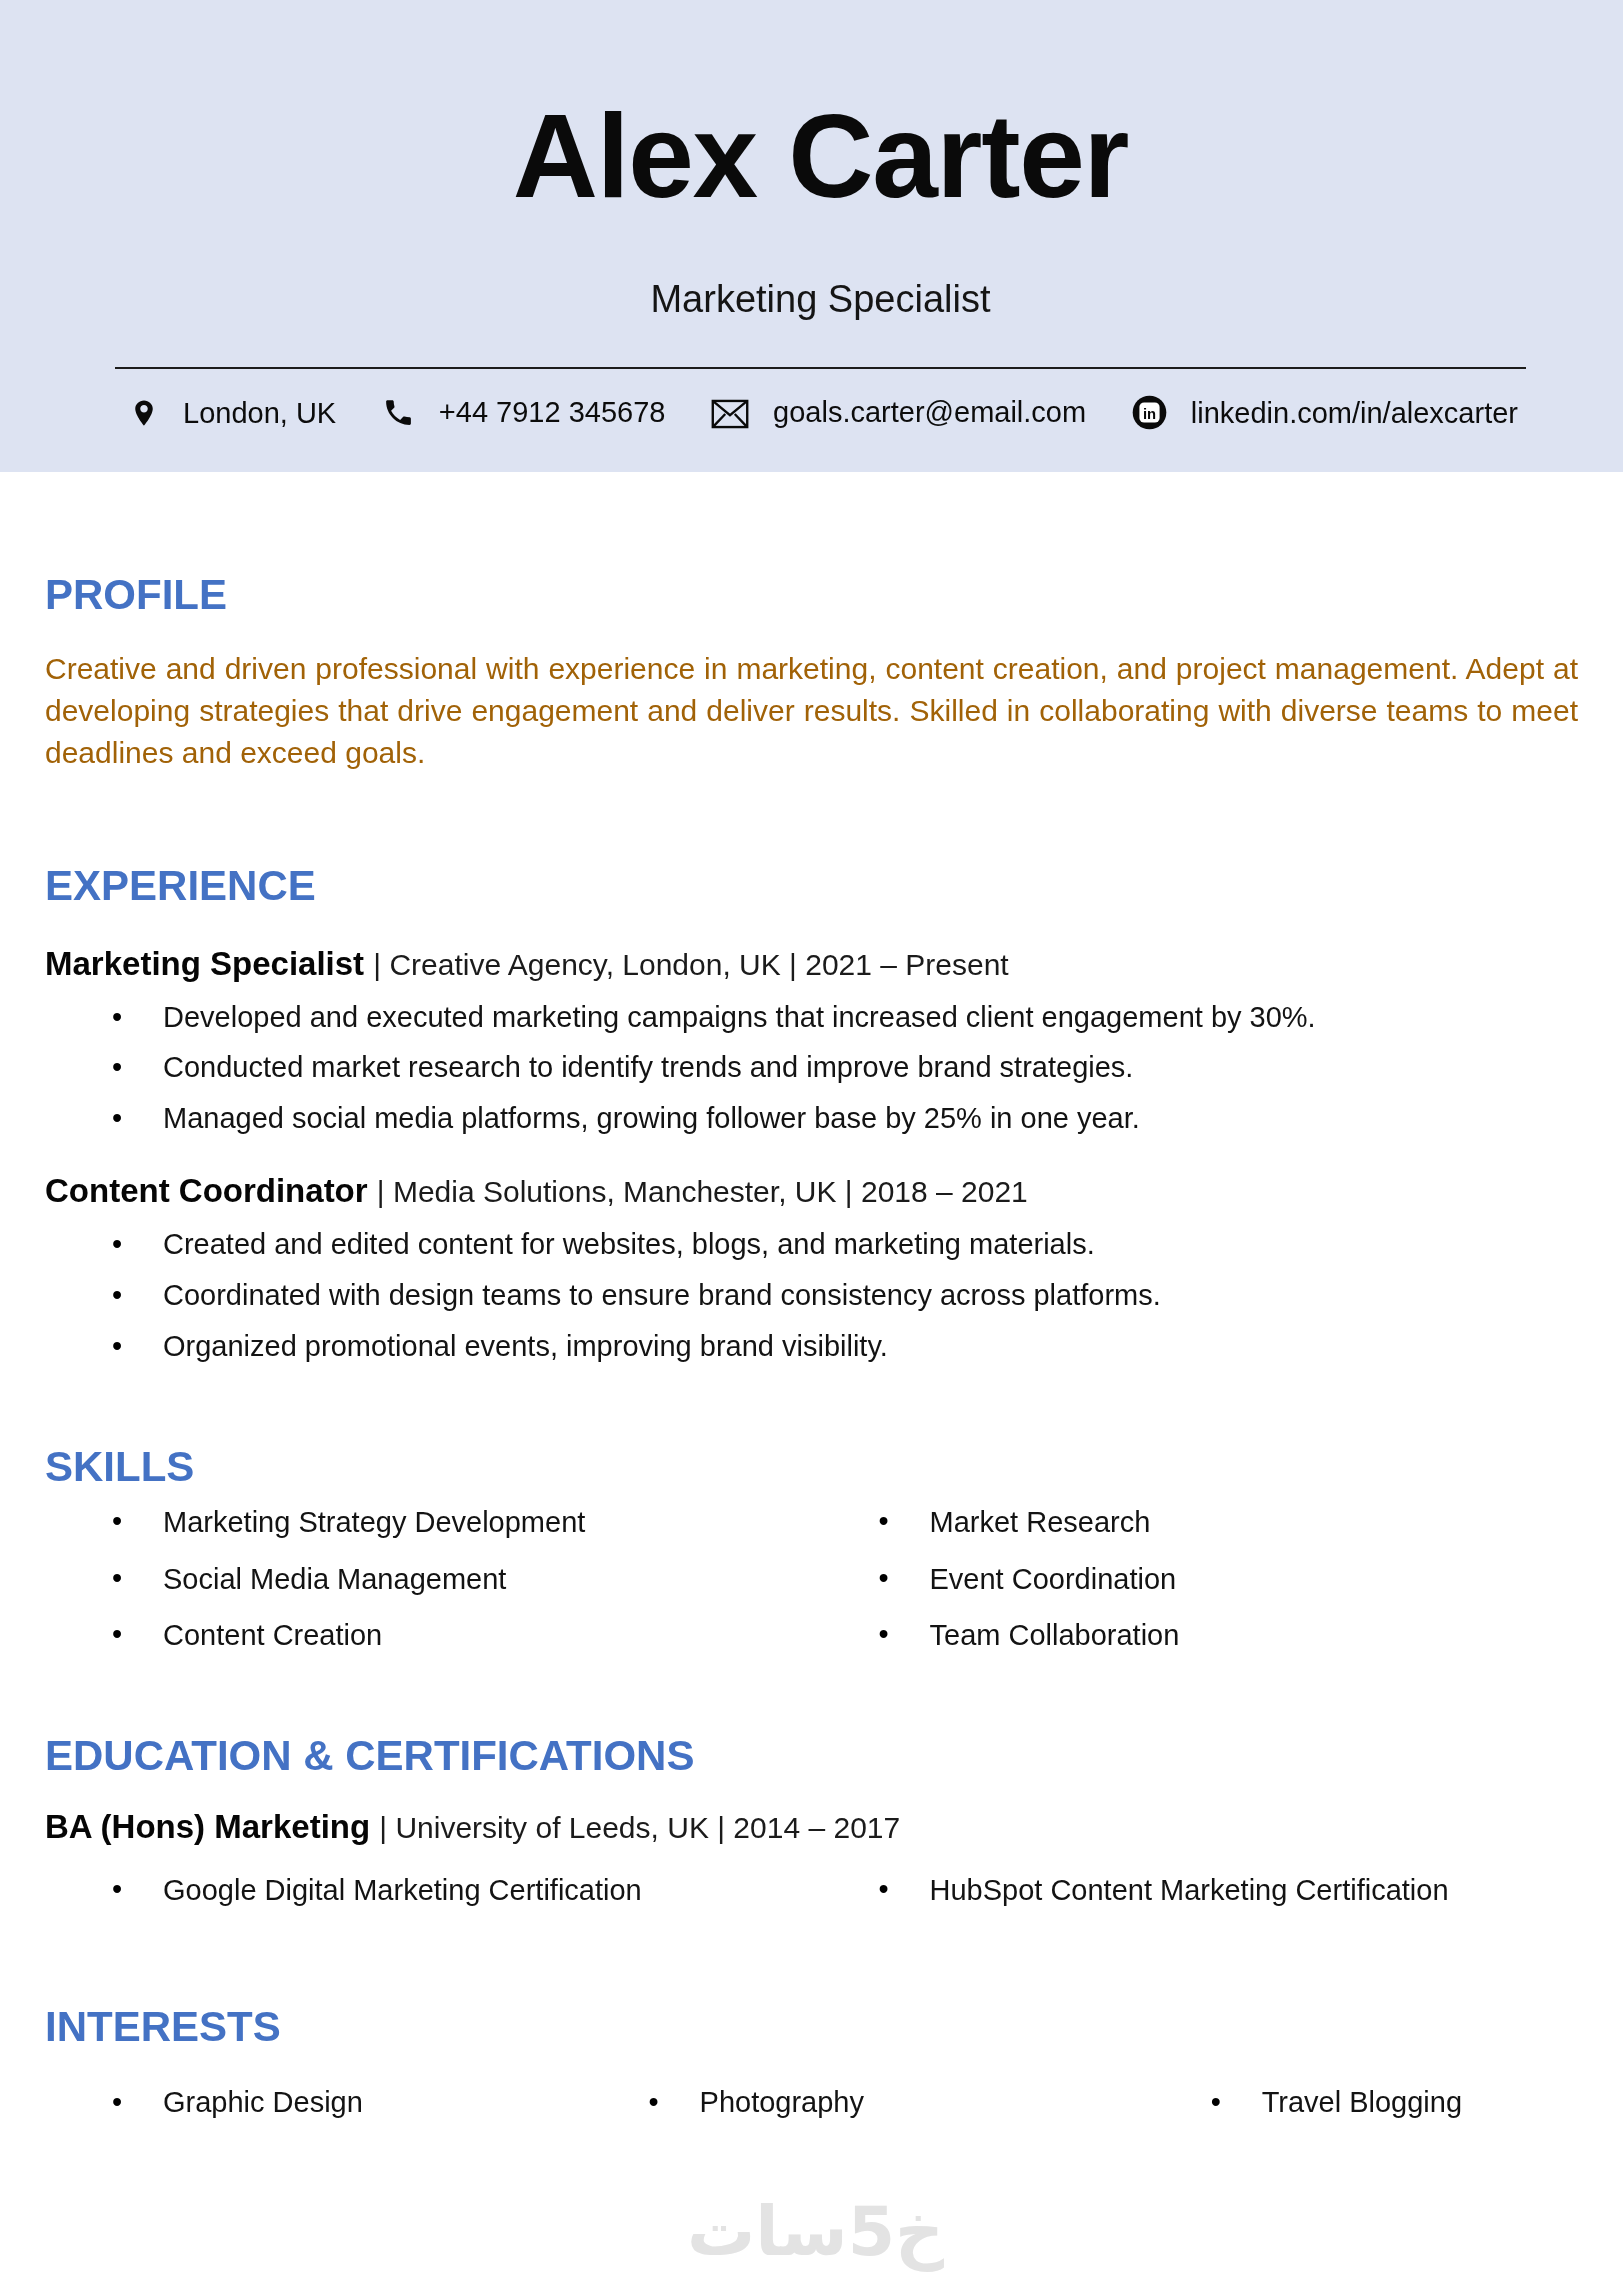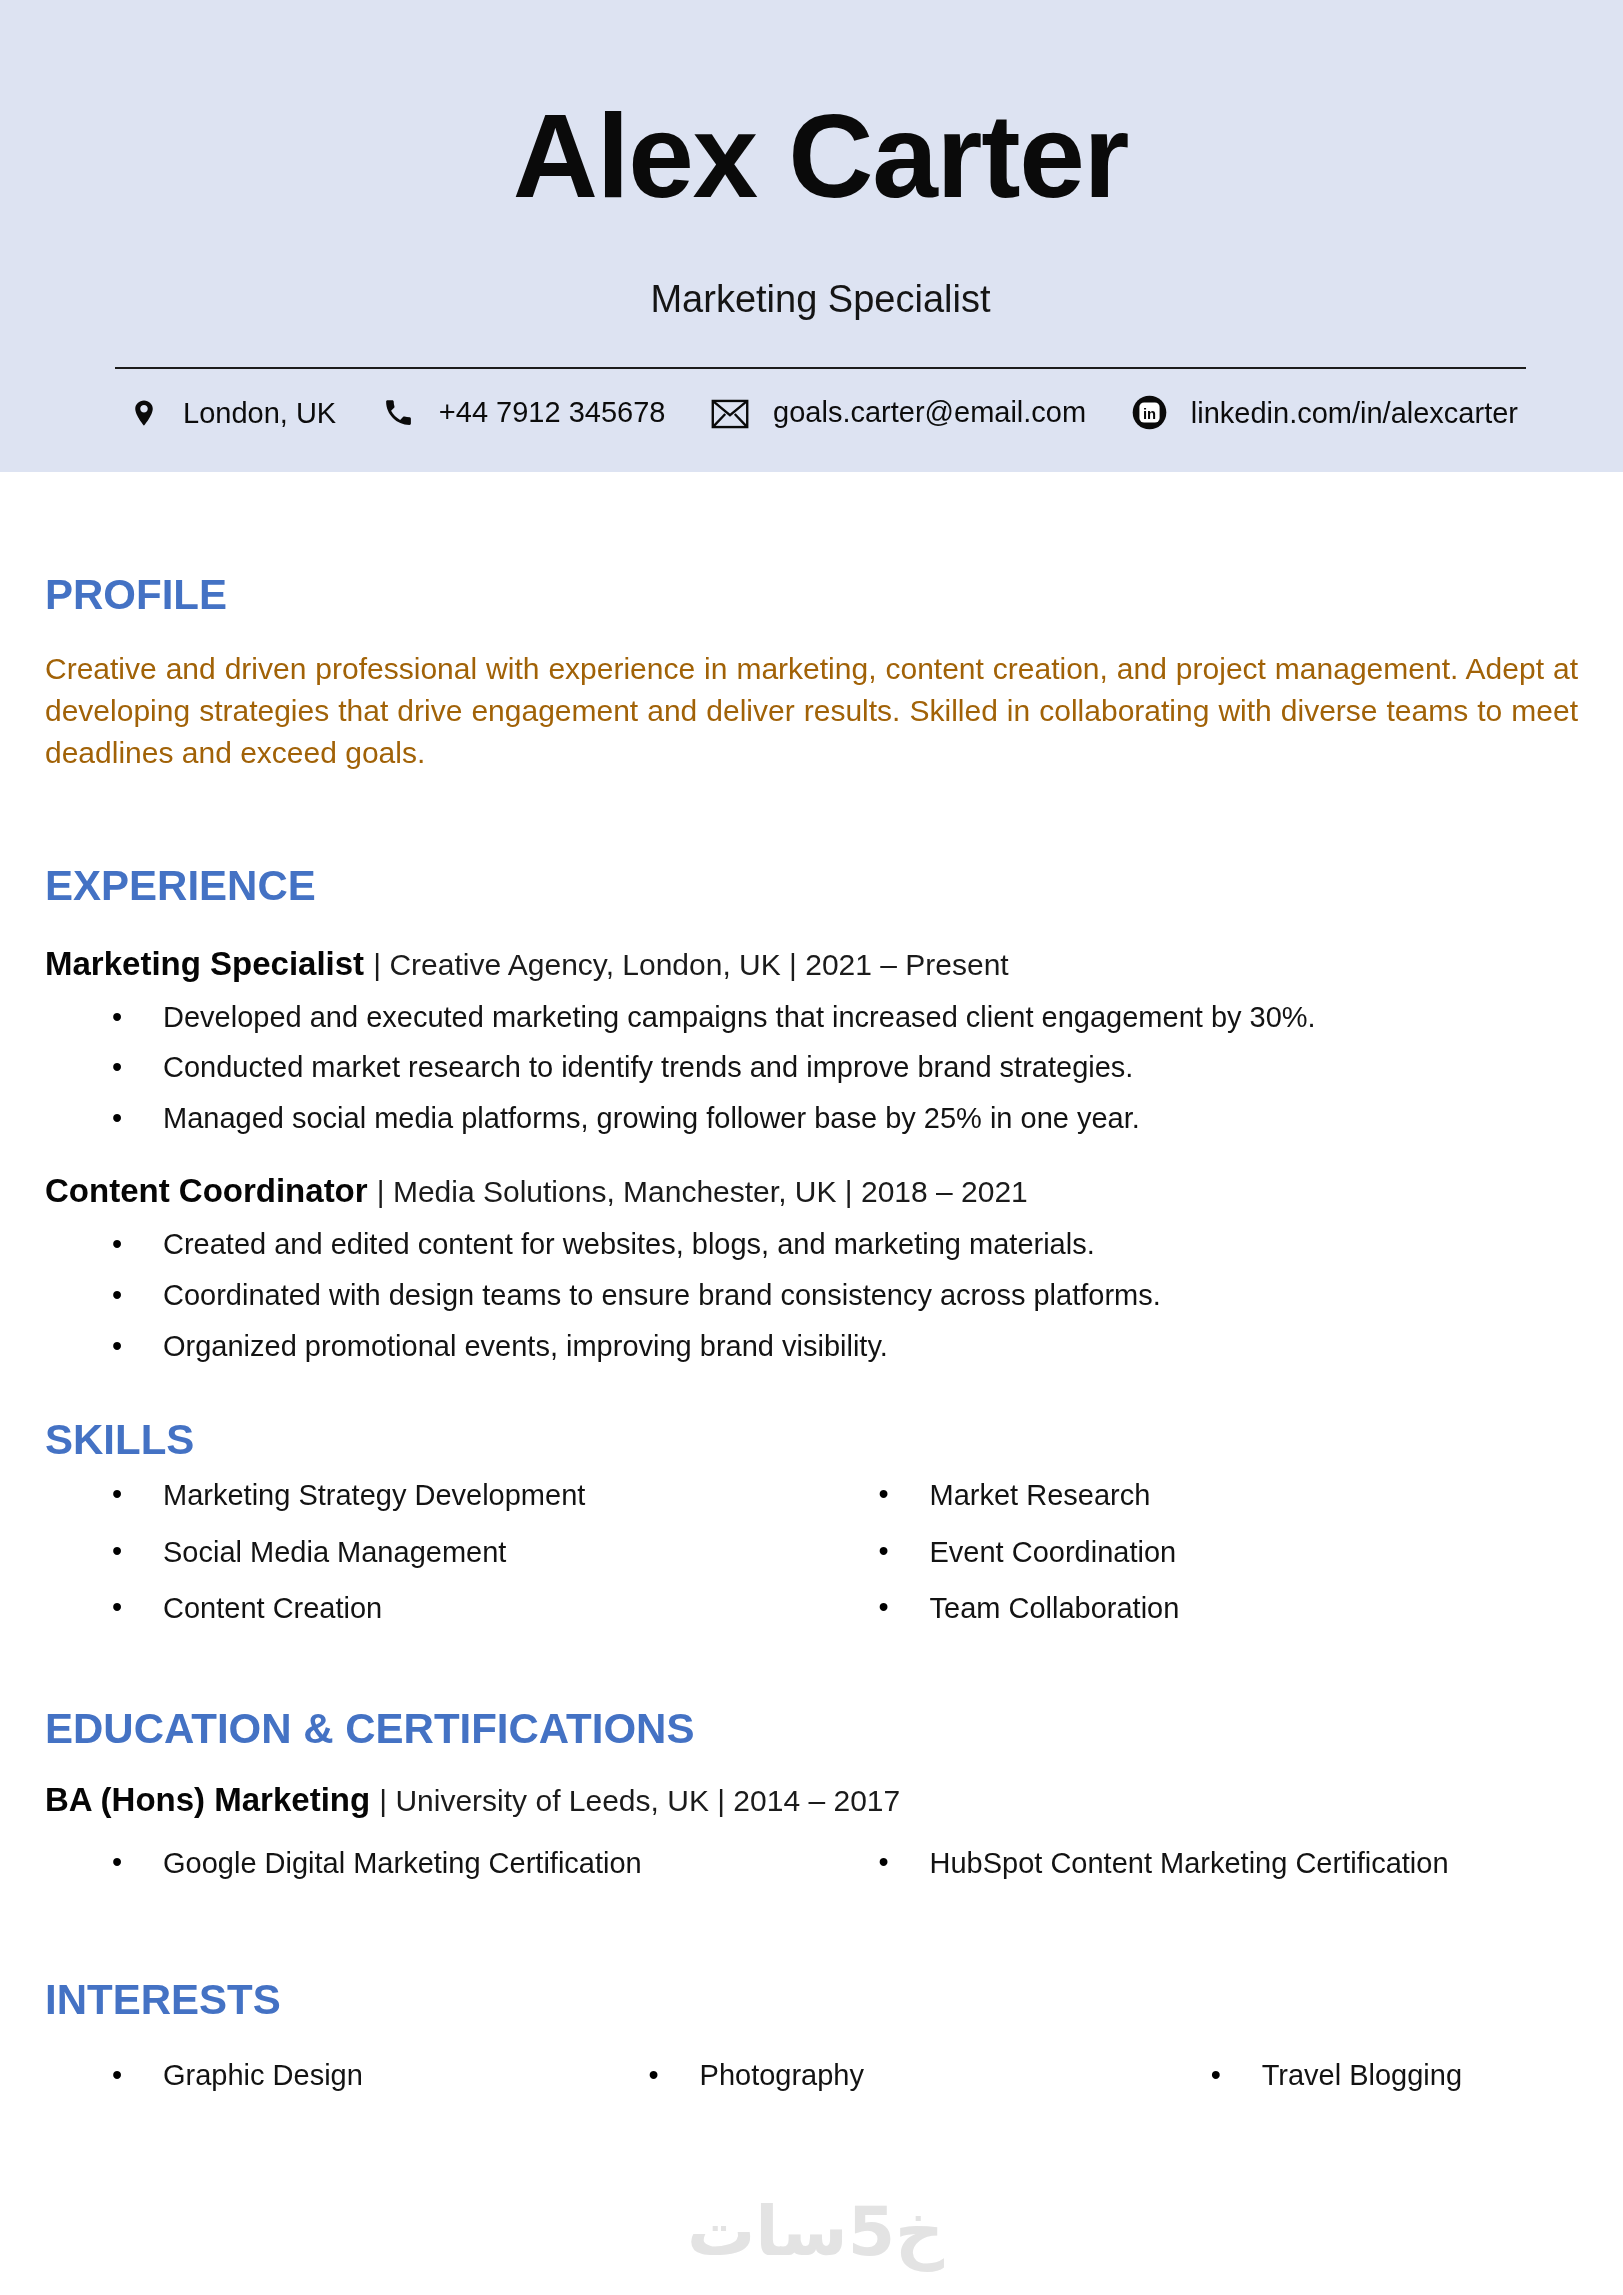--- a/index.html
+++ b/index.html
@@ -56,21 +56,21 @@
   .job-meta  { font-weight:400; font-size:30px; color:#1b1b1b; }
   ul.bullets { margin-top:15px; list-style:none; }
   ul.bullets li {
     position:relative; padding-left:118px; margin-bottom:11.8px;
     font-size:29px; line-height:39px; color:#131313;
   }
   ul.bullets li::before {
     content:"\2022"; position:absolute; left:67px; top:0;
     font-size:29px; line-height:39px; color:#000;
   }
-  .skills-heading { margin-top:50px; }
+  .skills-heading { margin-top:77px; }
   .two-col { display:grid; grid-template-columns:1fr 1fr; margin-top:11px; }
   .two-col ul.bullets { margin-top:0; }
   .two-col ul.bullets li { margin-bottom:15.7px; line-height:41px; }
   .education-heading { margin-top:60px; }
   .degree-line { margin-top:27.5px; }
   .edu-grid { margin-top:23.6px; }
   .interests-heading { margin-top:77px; }
   .interests-grid {
     display:grid; grid-template-columns:1.05fr 1.1fr 0.85fr;
     margin-top:30px; list-style:none;

